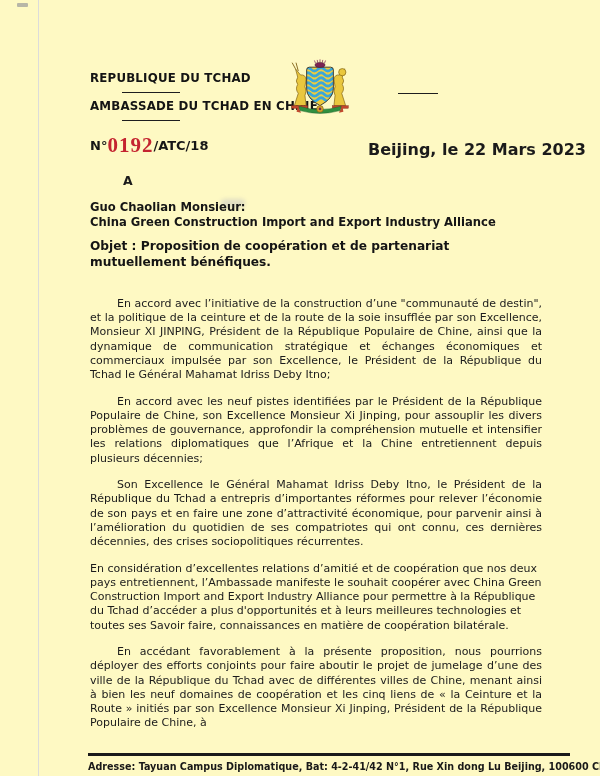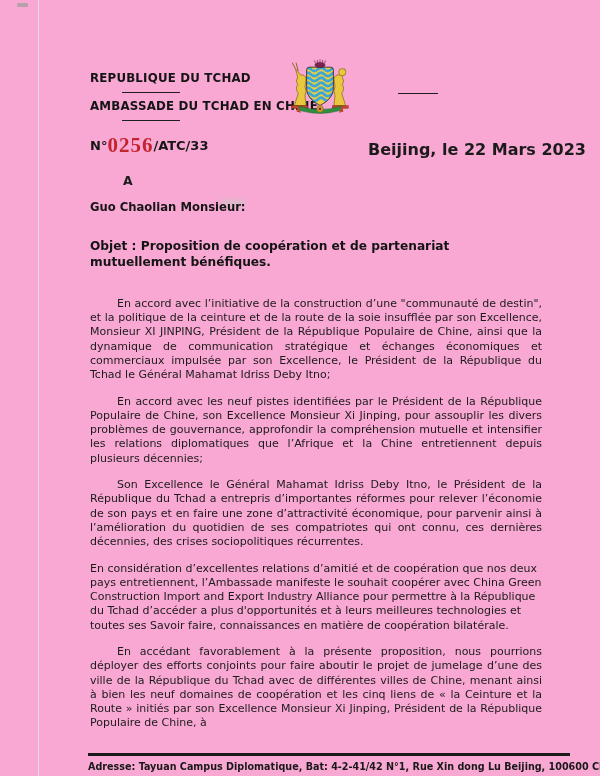--- a/index.html
+++ b/index.html
@@ -1,18 +1,18 @@
 <!DOCTYPE html>
 <html><head>
 <meta charset="utf-8">
 <style>
   html,body { margin:0; padding:0; background:#e8e8e6; }
   .page {
     position:relative; width:600px; height:776px; margin:0 auto;
-    background:#f9a8d4; overflow:hidden;
+    background:#fef9c3; overflow:hidden;
     font-family:"DejaVu Sans", sans-serif; color:#1b1b1b;
   }
   .abs { position:absolute; }
   .edge-line { left:38px; top:0; bottom:0; width:1px; background:#dcdcda; }
   .corner-mark { left:17px; top:3px; width:11px; height:4px; background:#9f9f9d; opacity:.75; border-radius:1px; }
   .smudge { left:221px; top:199px; width:24px; height:9px; background:#c7c7c4; opacity:.55; filter:blur(2px); border-radius:4px; }
 
   .org-line { font-weight:bold; font-size:11.8px; letter-spacing:.2px; color:#141414; white-space:nowrap; }
   .hr-sm { height:0; border-top:1.6px solid #1e1e1e; }
 
@@ -89,28 +89,29 @@
     <path d="M62,8 L60,3 M66,7 L65,2 M70,7 L70,1 M74,7 L75,2 M78,8 L80,3" stroke="#7c2352" stroke-width="1.3"></path>
     <ellipse cx="70" cy="11" rx="9" ry="4.5" fill="#7c2352" stroke="#3a1028" stroke-width=".8"></ellipse>
 
     <circle cx="70" cy="90" r="6" fill="#d8a62a" stroke="#6a4e14" stroke-width="1"></circle>
     <circle cx="70" cy="90" r="2.4" fill="#7a2b4e"></circle>
   </svg>
 
   <div class="abs hr-sm" style="left:398px; top:93px; width:40px;"></div>
 
   <div class="abs ref">
-    <span class="ref-prefix">N°</span><span class="ref-number">0256</span><span class="ref-suffix">/ATC/33</span>
+    <span class="ref-prefix">N°</span><span class="ref-number">0192</span><span class="ref-suffix">/ATC/18</span>
   </div>
 
   <div class="abs dateline">Beijing, le 22 Mars 2023</div>
 
   <div class="abs addr-marker">A</div>
   <div class="abs recipient">
     <div>Guo Chaolian Monsieur:</div>
+    <div>China Green Construction Import and Export Industry Alliance</div>
   </div>
 
   <div class="abs subject">
     <span class="u">Objet</span><span> : </span><span>Proposition de coopération et de partenariat mutuellement bénéfiques.</span>
   </div>
 
   <div class="abs letter-body">
       <p class="indent "><span>En accord avec l’initiative de la construction d’une "communauté de destin", et la politique de la ceinture et de la route de la soie insufflée par son Excellence, Monsieur XI JINPING, Président de la République Populaire de Chine, ainsi que la dynamique de communication stratégique et échanges économiques et commerciaux impulsée par son Excellence, le Président de la République du Tchad le Général Mahamat Idriss Deby Itno;</span></p>
       <p class="indent "><span>En accord avec les neuf pistes identifiées par le Président de la République Populaire de Chine, son Excellence Monsieur Xi Jinping, pour assouplir les divers problèmes de gouvernance, approfondir la compréhension mutuelle et intensifier les relations diplomatiques que l’Afrique et la Chine entretiennent depuis plusieurs décennies;</span></p>
       <p class="indent "><span>Son Excellence le Général Mahamat Idriss Deby Itno, le Président de la République du Tchad a entrepris d’importantes réformes pour relever l’économie de son pays et en faire une zone d’attractivité économique, pour parvenir ainsi à l’amélioration du quotidien de ses compatriotes qui ont connu, ces dernières décennies, des crises sociopolitiques récurrentes.</span></p>

